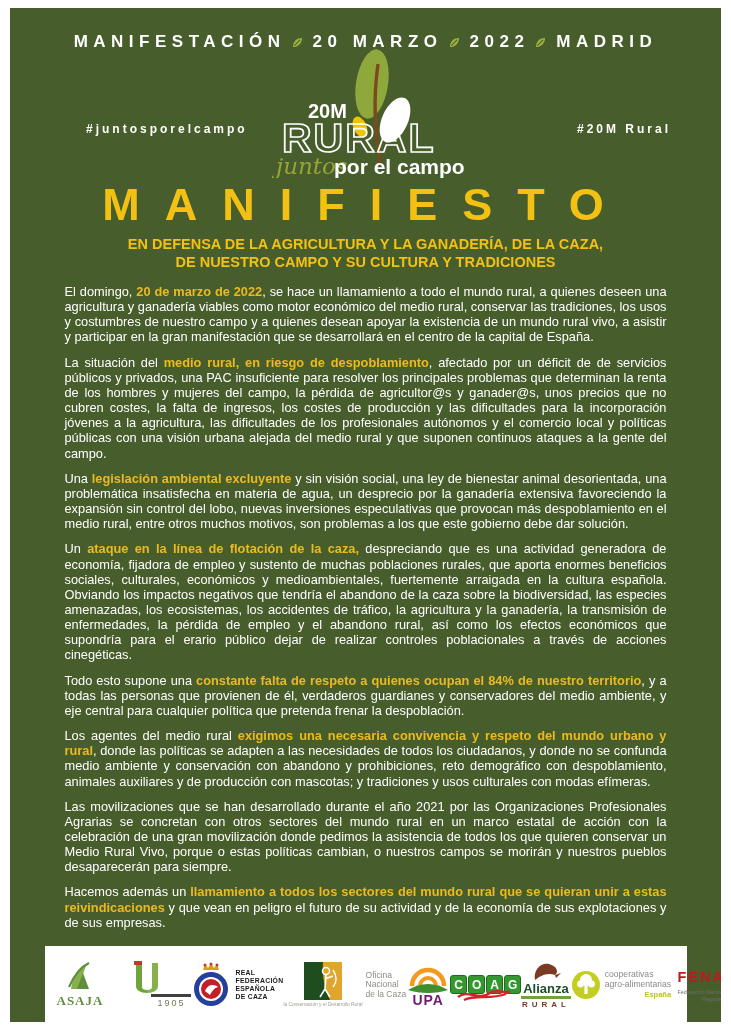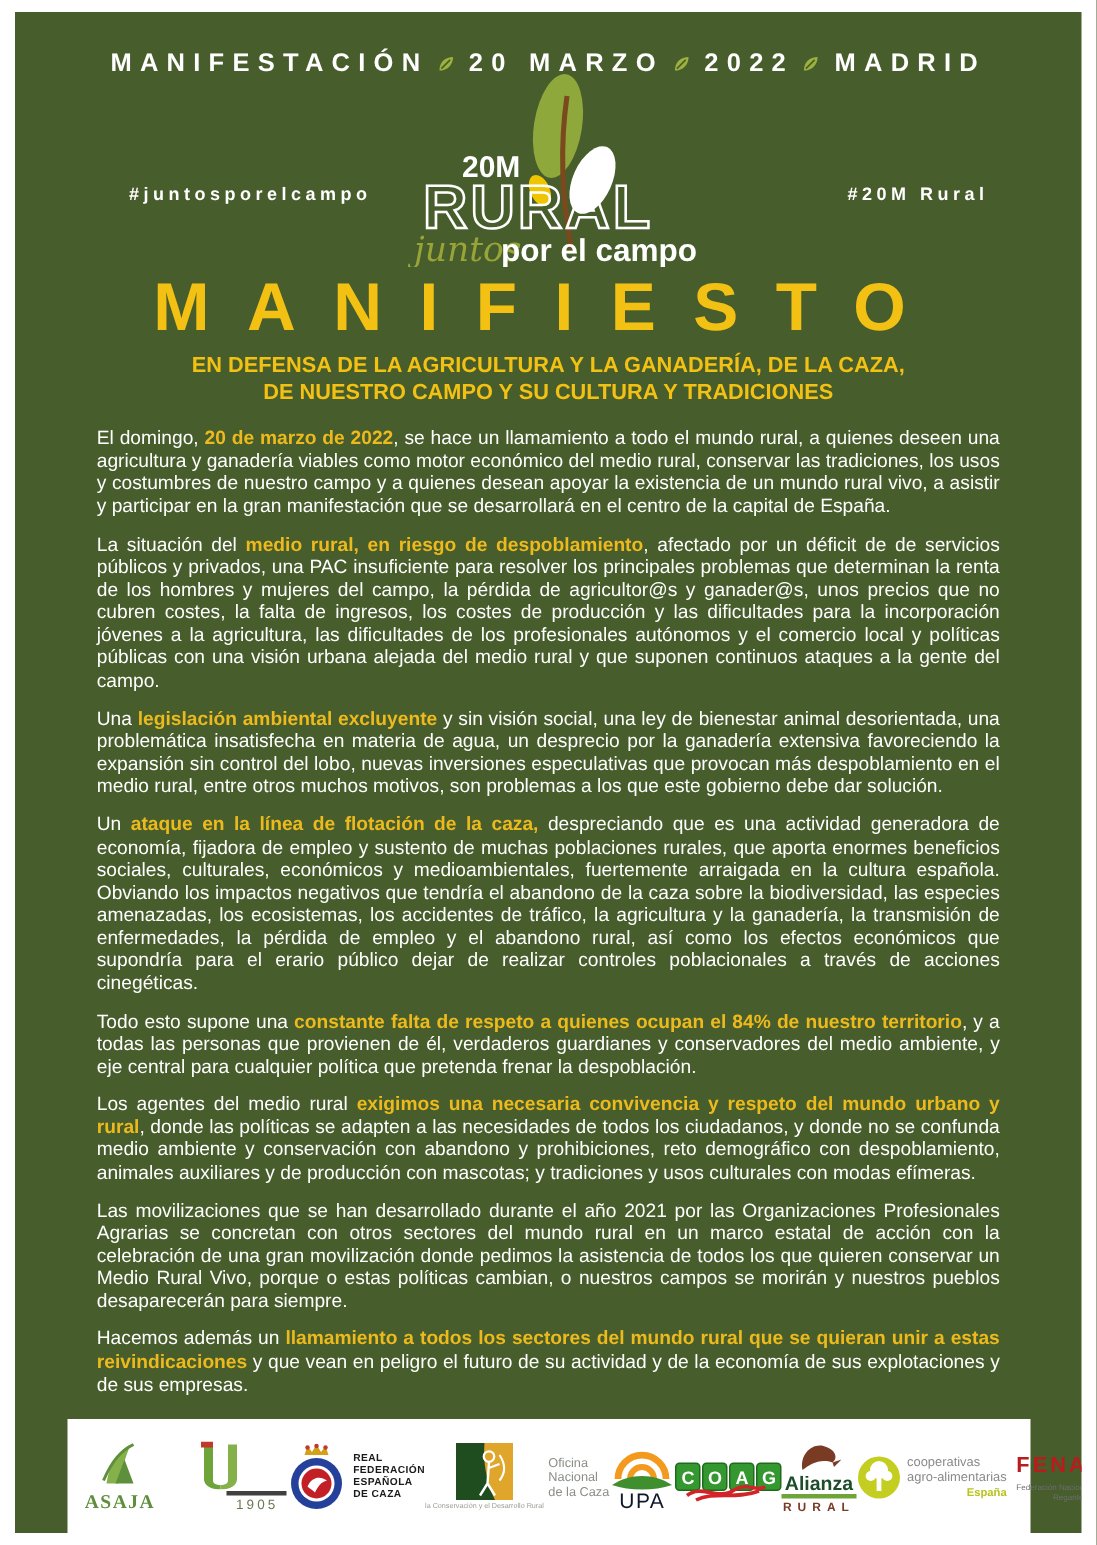--- a/index.html
+++ b/index.html
@@ -17,21 +17,21 @@
     color:#ffffff;font-weight:bold;font-size:17px;letter-spacing:5.5px;white-space:nowrap;
   }
   .banner .leaf{display:inline-flex;margin-left:-4px;}
   
   .logo-row{position:relative;height:124px;margin-top:2px;}
   .hashtag{
     position:absolute;top:68px;color:#ffffff;font-weight:bold;
     font-size:12px;letter-spacing:3px;white-space:nowrap;
   }
   .hashtag.left{left:76px;}
-  .hashtag.right{right:62px;}
+  .hashtag.right{right:50px;}
   .logo20m{position:absolute;left:50%;top:-6px;transform:translateX(-50%);}
   
   .title{
     margin:3px 0 0;text-align:center;color:#F2C113;font-weight:bold;
     font-size:45px;line-height:48px;letter-spacing:25px;white-space:nowrap;
   }
   .subtitle{
     margin-top:7px;text-align:center;color:#F2C113;font-weight:bold;
     font-size:14.5px;line-height:17.5px;
   }
@@ -52,21 +52,21 @@
   .asaja{flex-direction:column;gap:0;}
   .asaja-text{color:#5E8F3C;font-family:"Liberation Serif","DejaVu Serif",serif;font-weight:bold;font-size:13px;letter-spacing:1px;}
   .u1905{flex-direction:column;gap:0;}
   .u1905-year{color:#6b7a52;font-size:9px;letter-spacing:2px;border-top:3px solid #404040;padding:1px 6px 0;margin-top:1px;margin-left:48px;}
   .rfec-text{color:#1a1a1a;font-weight:bold;font-size:6.8px;line-height:8px;letter-spacing:.3px;}
   .onc{gap:3px;}
   .onc-right{display:flex;flex-direction:column;}
   .onc-title{color:#8a8f85;font-size:8.5px;line-height:9.5px;}
   .onc-tag{color:#9aa095;font-size:4.8px;margin-top:2px;}
   .upa{flex-direction:column;gap:0;}
-  .upa-text{color:#0f172a;font-weight:normal;font-size:14px;letter-spacing:1px;line-height:12px;}
+  .upa-text{color:#701a75;font-weight:bold;font-size:14px;letter-spacing:1px;line-height:12px;}
   .coag{position:relative;}
   .coag-letters{display:flex;gap:1px;}
   .coag-letter{
     width:15px;height:17px;background:#35972F;border:1.5px solid #1F6B1C;border-radius:3px;
     color:#ffffff;font-weight:bold;font-size:12px;display:flex;align-items:center;justify-content:center;
   }
   .coag svg{position:absolute;left:6px;top:10px;}
   .alianza{flex-direction:column;gap:0;}
   .alianza-word{color:#1E4D2B;font-weight:bold;font-size:13px;line-height:13px;border-bottom:3px solid #6FA43A;padding:0 2px 1px;}
   .alianza-rural{color:#7A3B24;font-weight:bold;font-size:8px;letter-spacing:4px;margin-top:1px;}

